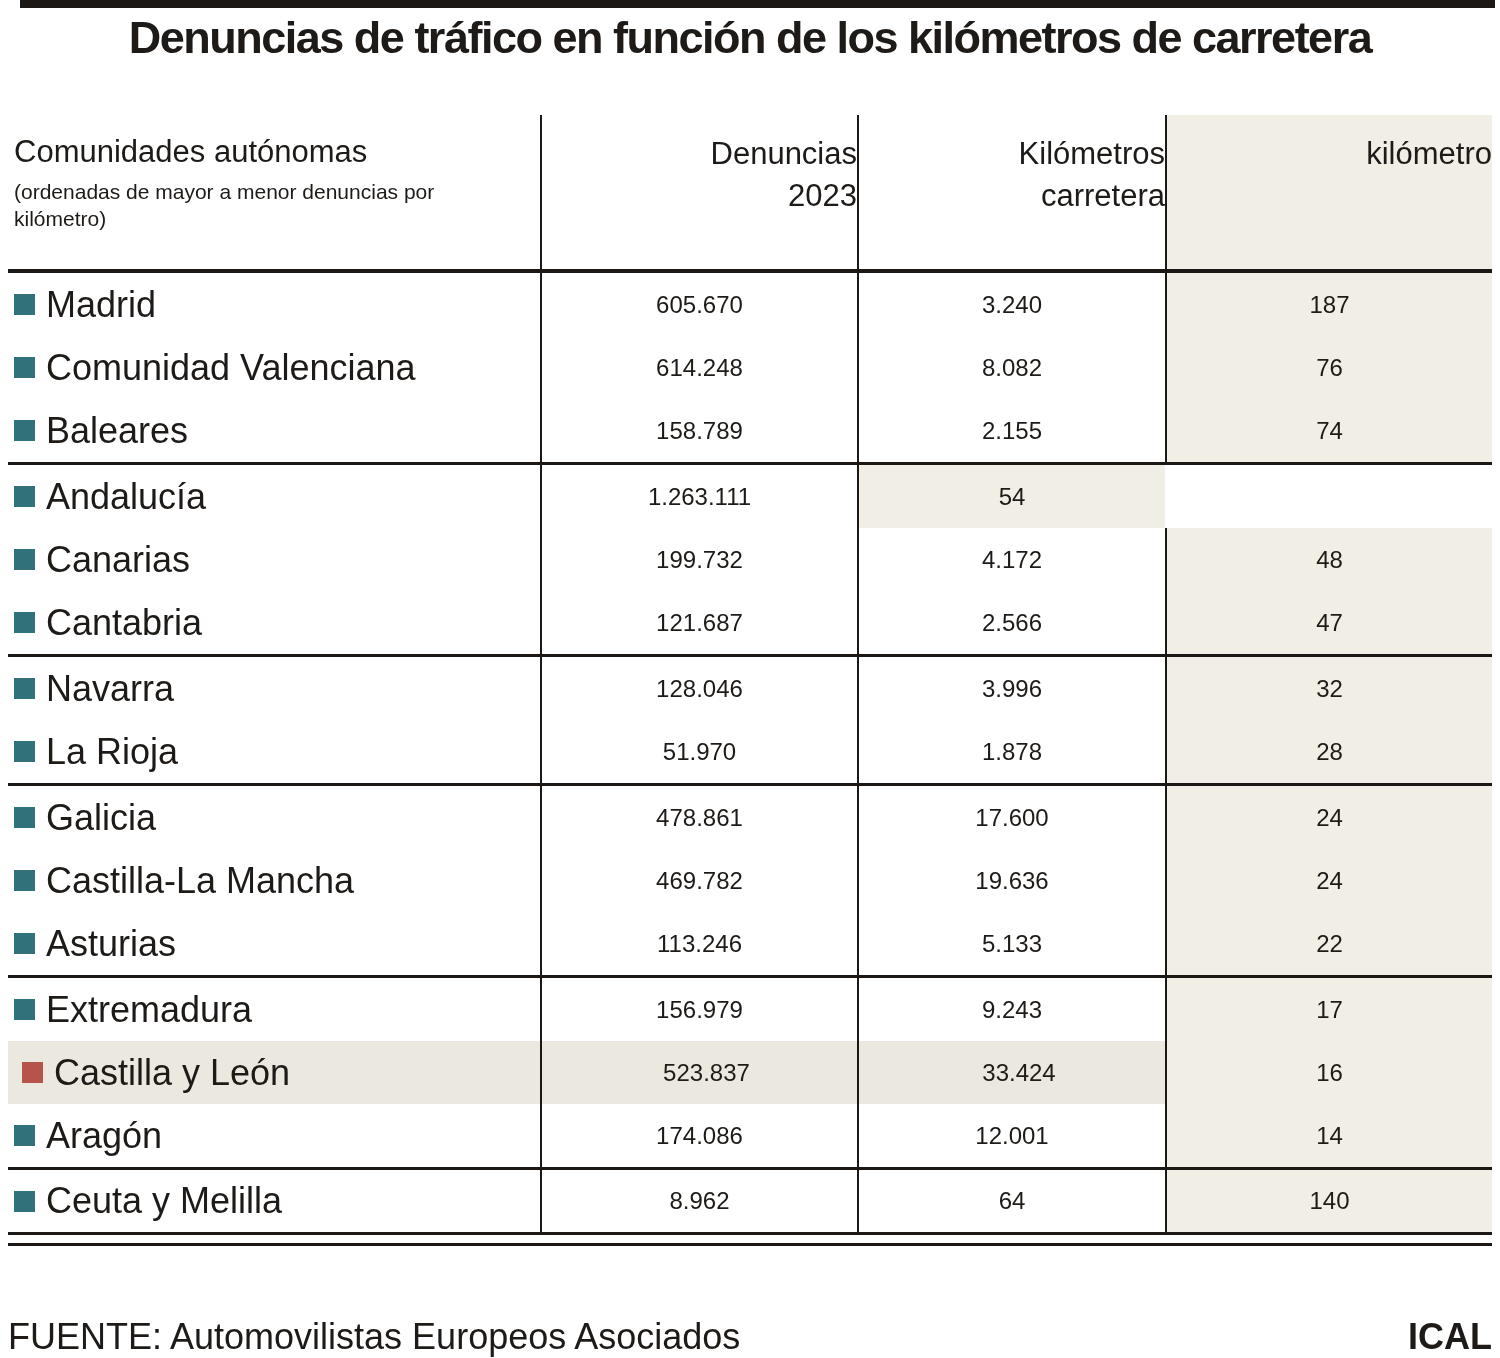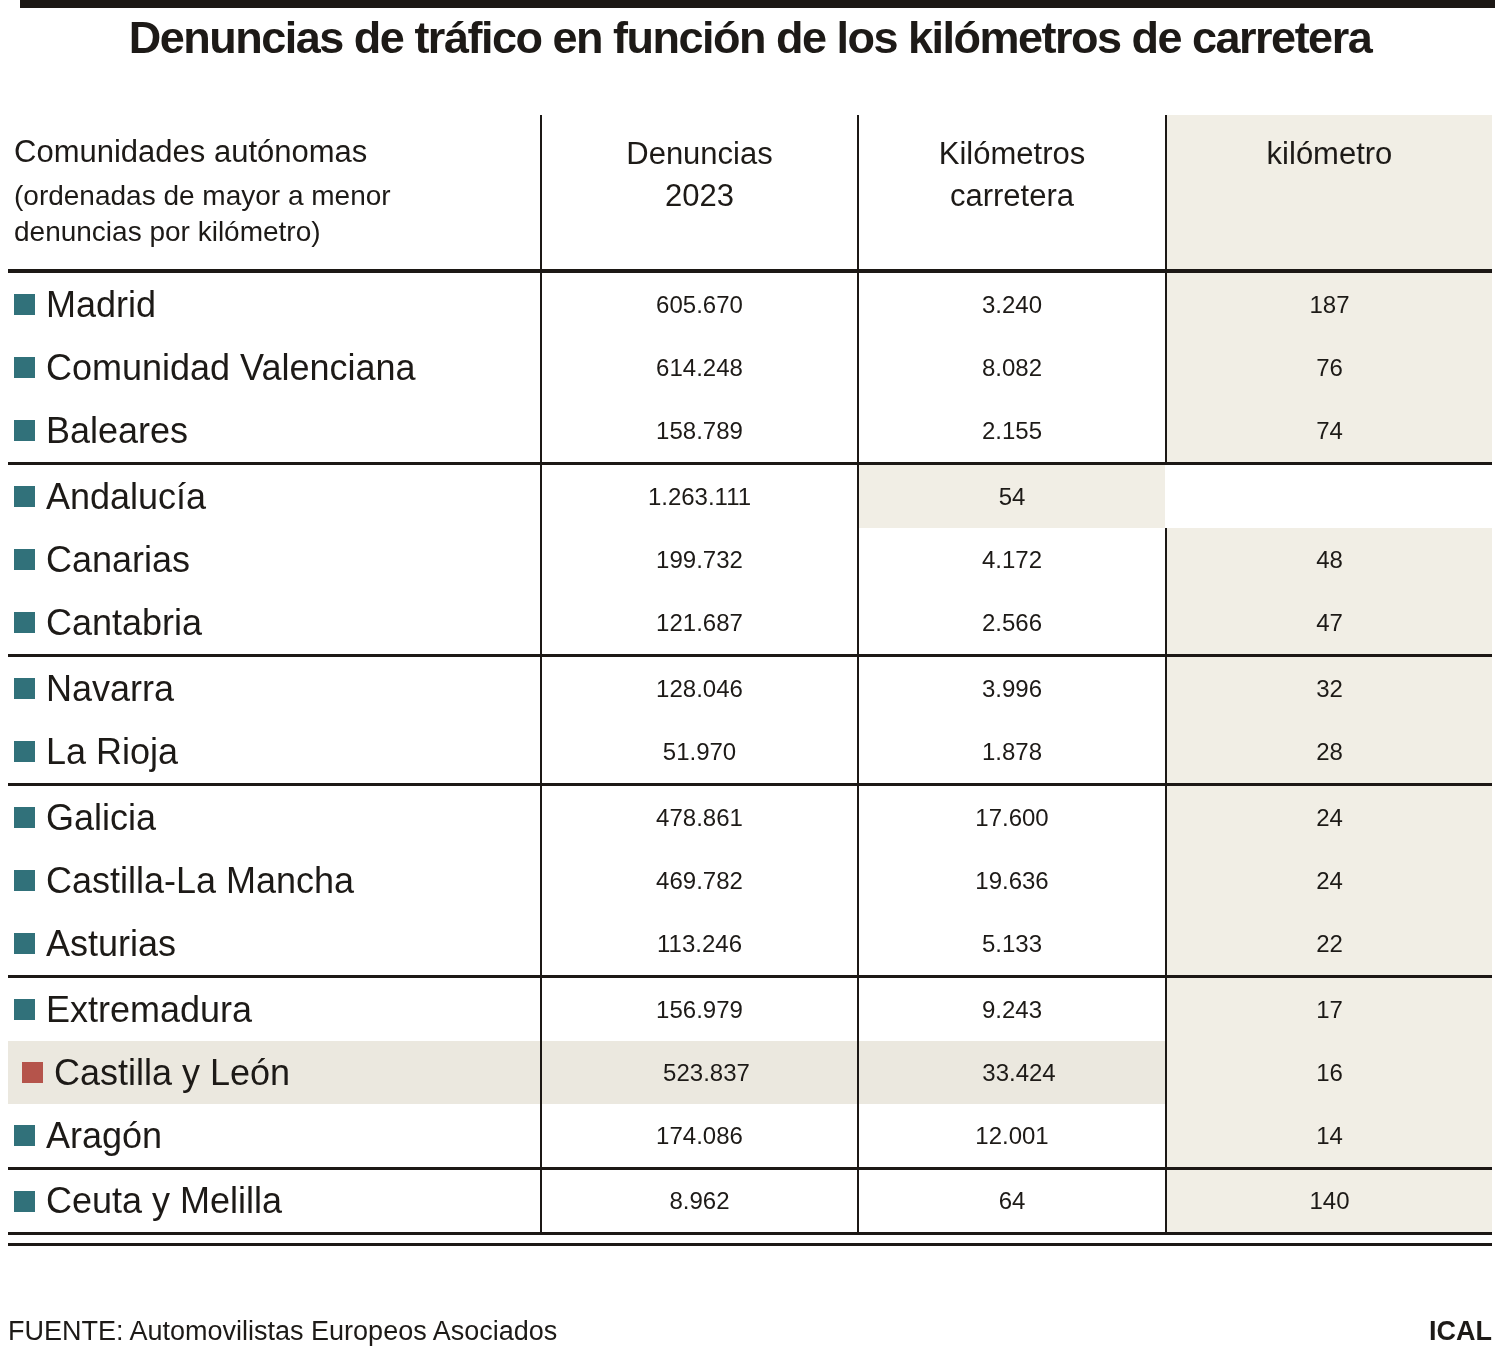--- a/index.html
+++ b/index.html
@@ -34,25 +34,25 @@
     display:grid;
     grid-template-columns:532px 317px 308px 327px;
   }
   .header-row {
     height:154px;
     border-bottom:4px solid var(--rule, #1c1815);
   }
   .cell { display:flex; align-items:center; box-sizing:border-box; }
   .c2, .c3, .c4 { border-left:2px solid var(--rule, #1c1815); }
   .c4 { background:var(--column-bg, #f1eee5); }
-  .head { flex-direction:column; align-items:center; justify-content:flex-start; padding-top:18px; }
+  .head { flex-direction:column; align-items:flex-end; justify-content:flex-start; padding-top:18px; }
   .head.c1 { align-items:flex-start; padding-left:40px; }
   .head-main { font-size:31px; line-height:1.25; }
   .head-line { font-size:31px; line-height:1.35; text-align:center; }
-  .head-note { font-size:28px; line-height:1.3; max-width:445px; margin-top:6px; }
+  .head-note { font-size:21px; line-height:1.3; max-width:445px; margin-top:6px; }
   .group { border-bottom:3px solid var(--rule, #1c1815); }
   .group:last-child { border-bottom:none; }
   .row { height:63px; }
   .group:last-child .row { height:62px; }
   .row.highlight .c1, .row.highlight .c2, .row.highlight .c3 {
     background:var(--highlight-bg, #ebe8df);
     padding-left:14px;
   }
   .cell.c1 { padding-left:6px; }
   .bullet {
@@ -66,21 +66,21 @@
   .num { justify-content:center; font-size:24px; }
   .bottom-rule {
     height:8px;
     border-top:3px solid var(--rule, #1c1815);
     border-bottom:3px solid var(--rule, #1c1815);
   }
   .footer {
     position:absolute; left:8px; top:1316px;
     width:1484px;
     display:flex; justify-content:space-between; align-items:baseline;
-    font-size:27px;
+    font-size:36px;
     gap:16px;
   }
   .credit { font-weight:700; }
 </style>
 </head>
 <body>
 
 <div class="top-bar"></div>
 <h1 class="title">Denuncias de tráfico en función de los kilómetros de carretera</h1>
 

